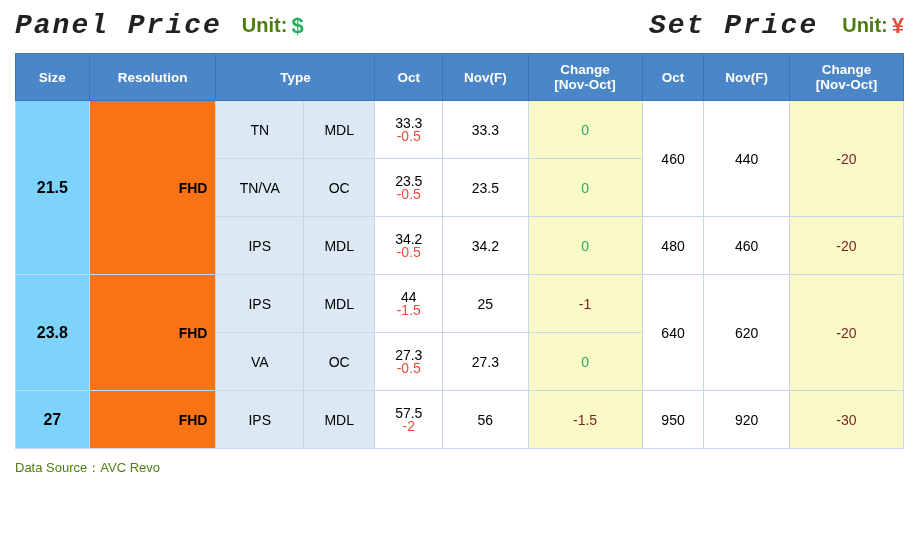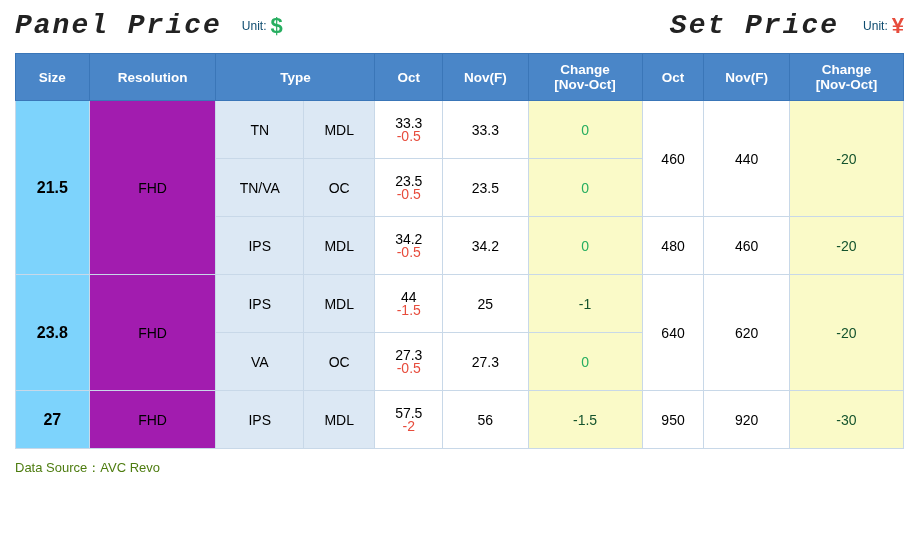--- a/index.html
+++ b/index.html
@@ -21,23 +21,23 @@
       font-family: 'Courier New', Courier, monospace;
       font-size: 28px;
       font-style: italic;
       font-weight: bold;
       color: #222;
       letter-spacing: 2px;
       margin-right: 20px;
     }
 
     .unit-label {
-      font-size: 12px;
-      font-weight: normal;
-      color: #0c4a6e;
+      font-size: 20px;
+      font-weight: bold;
+      color: #4d7c0f;
       margin-right: 4px;
     }
 
     .unit-symbol {
       font-size: 22px;
       font-weight: bold;
       color: #27ae60;
     }
 
     .unit-symbol-yen {
@@ -87,22 +87,23 @@
       font-size: 14px;
     }
 
     .cell-size {
       background-color: #7dd3fc;
       font-weight: bold;
       font-size: 16px;
     }
 
     .cell-resolution {
-      background-color: #a21caf;
-      font-weight: normal;
+      background-color: #f97316;
+      font-weight: bold;
+      text-align: right;
     }
 
     .cell-type-tech {
       background-color: #dce8f4;
     }
 
     .cell-type-model {
       background-color: #dce8f4;
     }
 
@@ -128,21 +129,21 @@
 
     .cell-set-change {
       background-color: #fafac8;
     }
 
     .change-zero {
       color: #27ae60;
     }
 
     .change-negative {
-      color: #14532d;
+      color: #7f1d1d;
     }
 
     .oct-val {
       position: relative;
       display: inline-block;
     }
 
     .oct-sub {
       font-size: 14px;
       color: #e74c3c;

